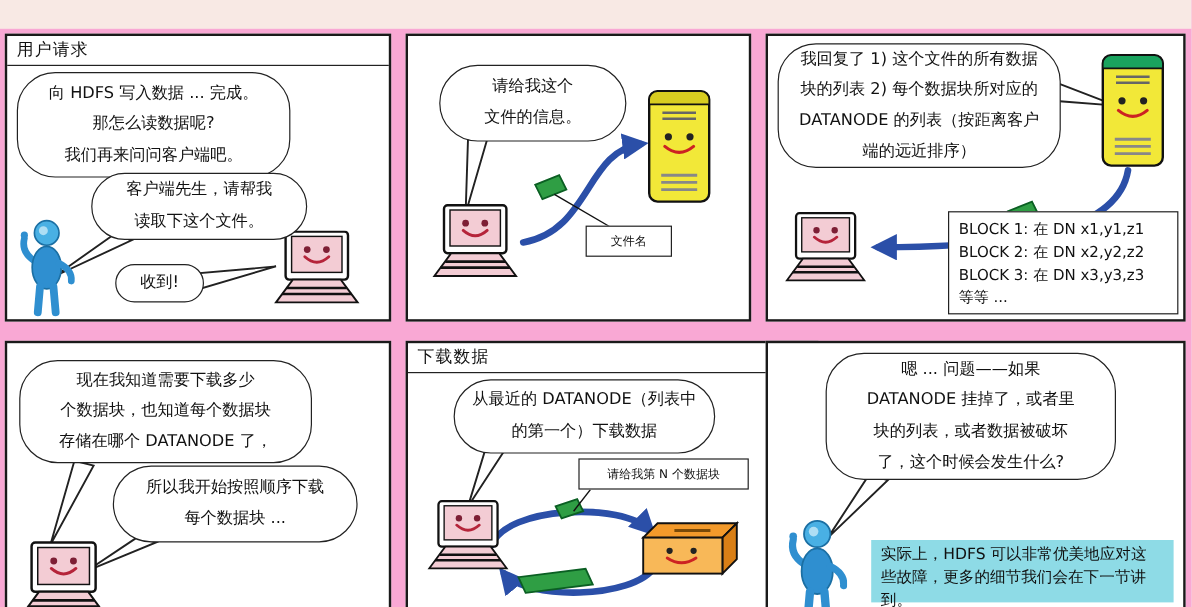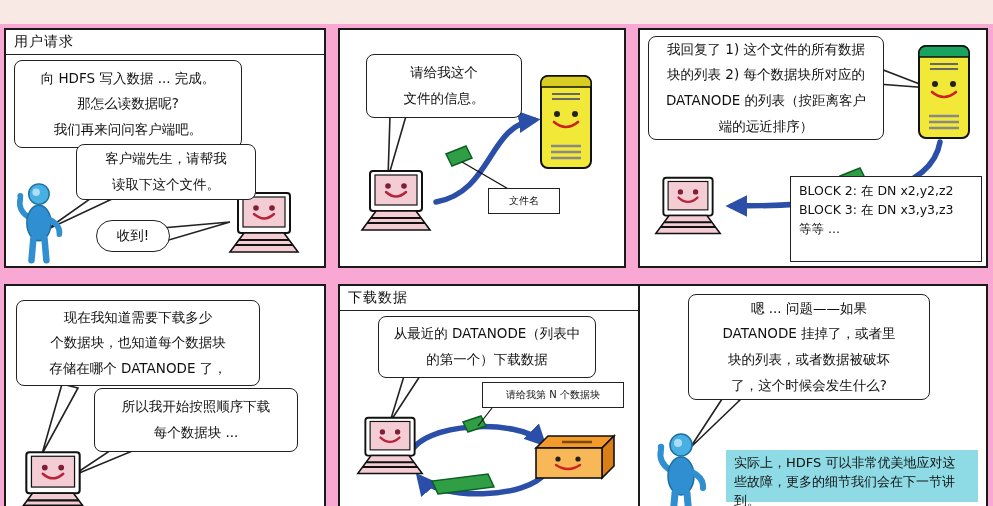--- a/index.html
+++ b/index.html
@@ -18,21 +18,21 @@
   .p5{left:338px;top:260px;width:344px;height:242px}
   .p6{left:638px;top:260px;width:350px;height:242px}
 
   .layer{position:absolute;left:0;top:0;width:100%;height:100%;}
   .sprite{position:absolute;}
 
   .ptitle{position:absolute;top:3px;left:8px;font-size:14px;letter-spacing:1px;}
   .titleline{position:absolute;top:24px;left:0;right:0;border-top:1.5px solid #222;}
 
   .bubble{
-    position:absolute;background:#fff;border:1.6px solid #222;border-radius:8px;
+    position:absolute;background:#fff;border:1.6px solid #222;border-radius:32px;
     display:flex;align-items:center;justify-content:center;text-align:center;
     white-space:pre-line;font-size:13.5px;line-height:1.9;padding:2px 6px;box-sizing:border-box;
   }
   .labelbox{
     position:absolute;background:#fff;border:1.6px solid #222;
     display:flex;align-items:center;justify-content:center;
     font-size:10px;box-sizing:border-box;white-space:nowrap;
   }
   .tail{fill:#fff;stroke:#222;stroke-width:1.6;}
   .arrow{fill:none;stroke:#2b4fa8;stroke-width:5.5;stroke-linecap:round;}
@@ -196,20 +196,21 @@
       <path d="M28 22 Q38 31 48 22" stroke="#b5243a" stroke-width="2.4" fill="none" stroke-linecap="round"></path>
       <polygon points="18,41 58,41 72,60 4,60" fill="#f3ccd4" stroke="#111" stroke-width="1.6"></polygon>
       <path d="M13 48 h50 M9 53 h58" stroke="#111" stroke-width="2.2"></path>
     </svg>
 
     <div class="bubble p3-b">我回复了 1) 这个文件的所有数据
 块的列表 2) 每个数据块所对应的
 DATANODE 的列表（按距离客户
 端的远近排序）</div>
     <div class="p3-blocks">
+      <div>BLOCK 1: 在 DN x1,y1,z1</div>
       <div>BLOCK 2: 在 DN x2,y2,z2</div>
       <div>BLOCK 3: 在 DN x3,y3,z3</div>
       <div>等等 ...</div>
     </div>
   </section>
 
   <section class="panel p4">
     <svg class="layer">
       <polygon class="tail" points="56,98 72,102 36,168"></polygon>
       <polygon class="tail" points="108,162 124,166 66,190"></polygon>

